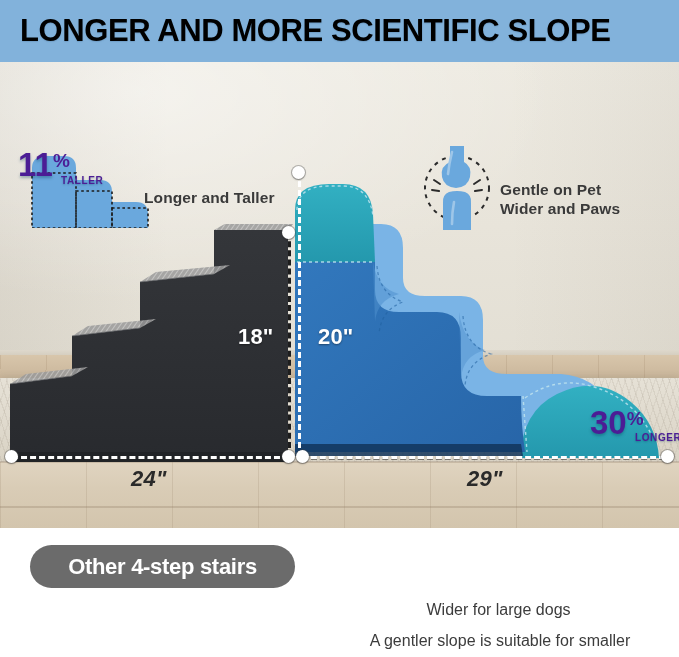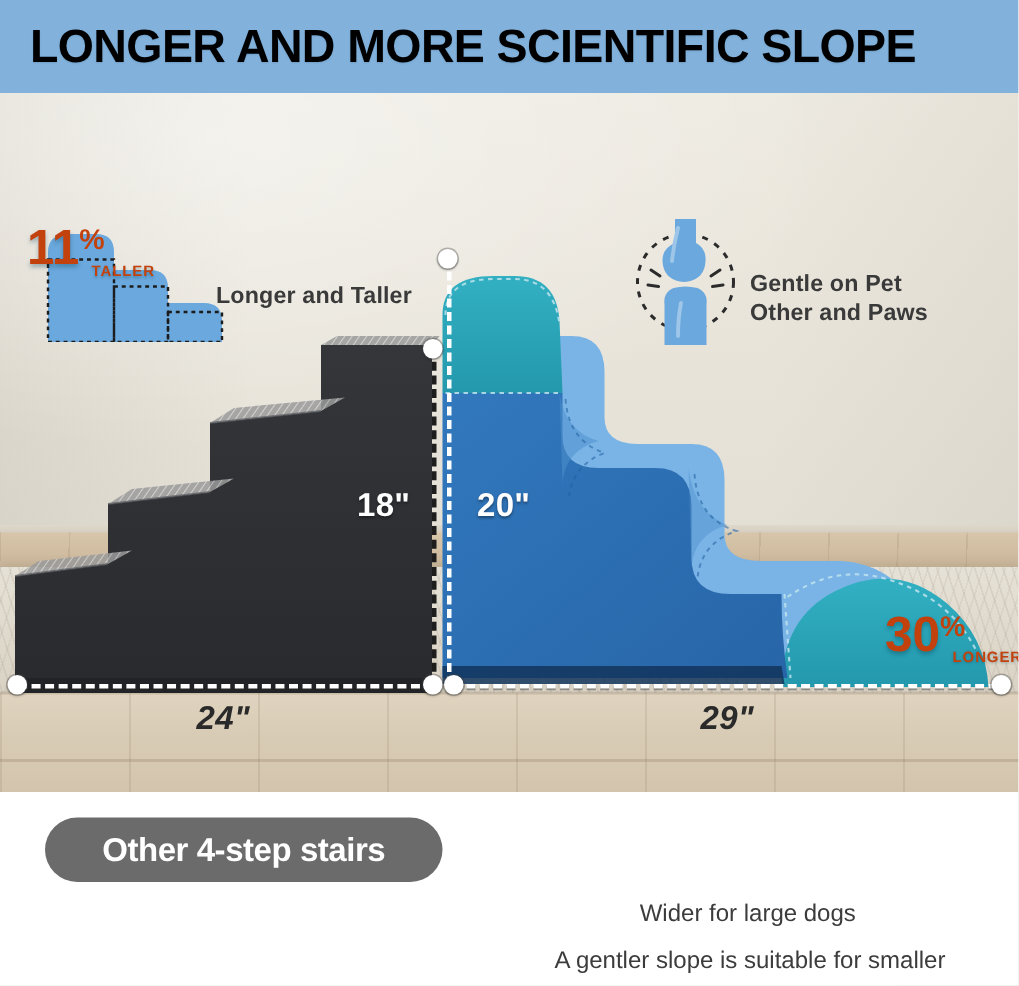--- a/index.html
+++ b/index.html
@@ -117,21 +117,21 @@
     text-shadow:0 1px 2px rgba(0,0,0,.40);
     font-size:22px;letter-spacing:.2px;
   }
   .meas-dark{
     position:absolute;font-weight:bold;color:#2a2a2a;
     font-size:22px;letter-spacing:.3px;
     font-style:italic;
   }
 
   
-  .pct-badge{position:absolute;color:#c2410c;}
+  .pct-badge{position:absolute;color:#4c1d95;}
   .pct-num{font-size:33px;font-weight:bold;line-height:30px;text-shadow:0 2px 3px rgba(0,60,80,.35);}
   .pct-sym{font-size:19px;font-weight:bold;vertical-align:top;}
   .pct-sub{font-size:10px;font-weight:bold;letter-spacing:.6px;text-shadow:0 1px 2px rgba(0,60,80,.35);}
 
   
   .footer{position:absolute;left:0;top:528px;width:600px;height:129px;background:#ffffff;}
   .pill{
     position:absolute;border-radius:22px;
     display:flex;align-items:center;justify-content:center;
     color:#ffffff;font-weight:bold;
@@ -192,21 +192,21 @@
         <g stroke="#2b2b2b" stroke-width="2" stroke-linecap="round">
           <line x1="16" y1="34" x2="22" y2="38"></line>
             <line x1="14" y1="44" x2="21" y2="45"></line>
           <line x1="62" y1="34" x2="56" y2="38"></line>
             <line x1="64" y1="44" x2="57" y2="45"></line>
         </g>
       </svg>
     </div>
     <div class="icon-label" id="lbl-gentle">
       <span>Gentle on Pet</span><br>
-      <span>Other and Paws</span>
+      <span>Wider and Paws</span>
     </div>
 
     <div class="dark-stairs">
       <svg width="296" height="238" viewBox="0 0 296 238">
         <defs>
           <linearGradient id="darkface" x1="0" y1="0" x2="0" y2="1">
             <stop offset="0" stop-color="#34363a"></stop>
               <stop offset="1" stop-color="#282a2e"></stop>
           </linearGradient>
           <pattern id="mesh" width="4" height="4" patternUnits="userSpaceOnUse" patternTransform="rotate(35)">

